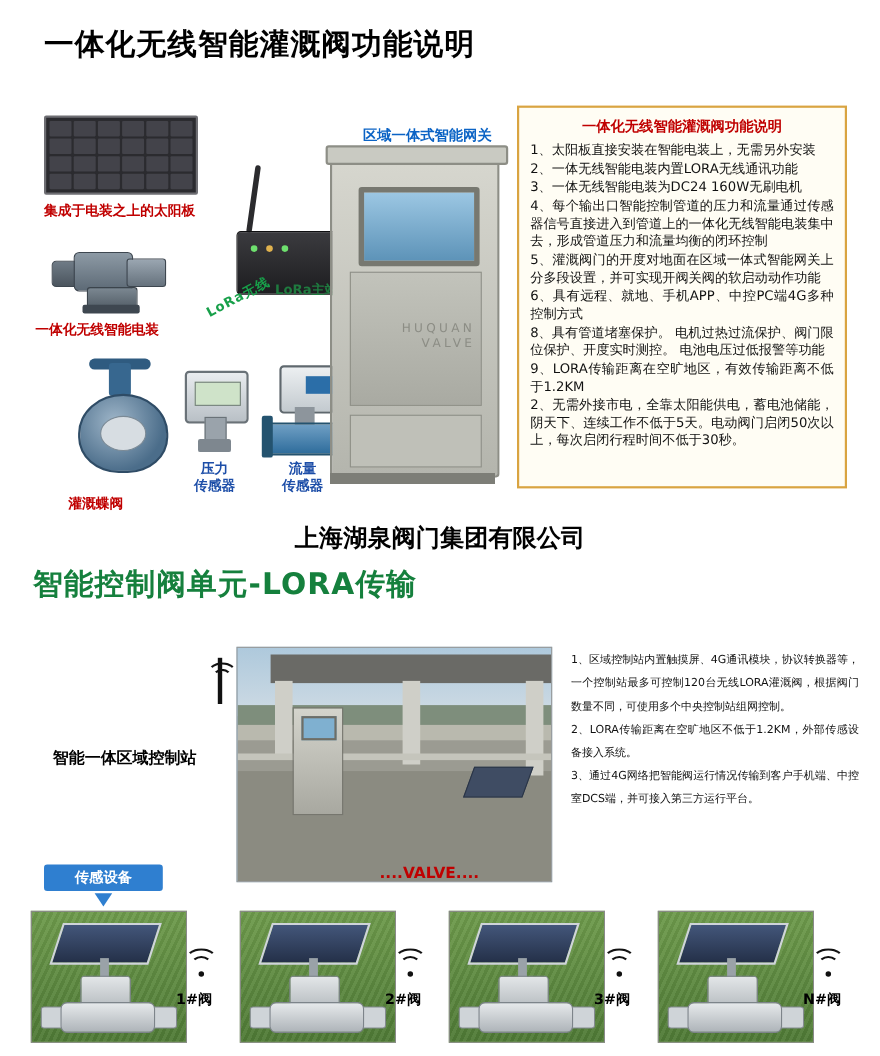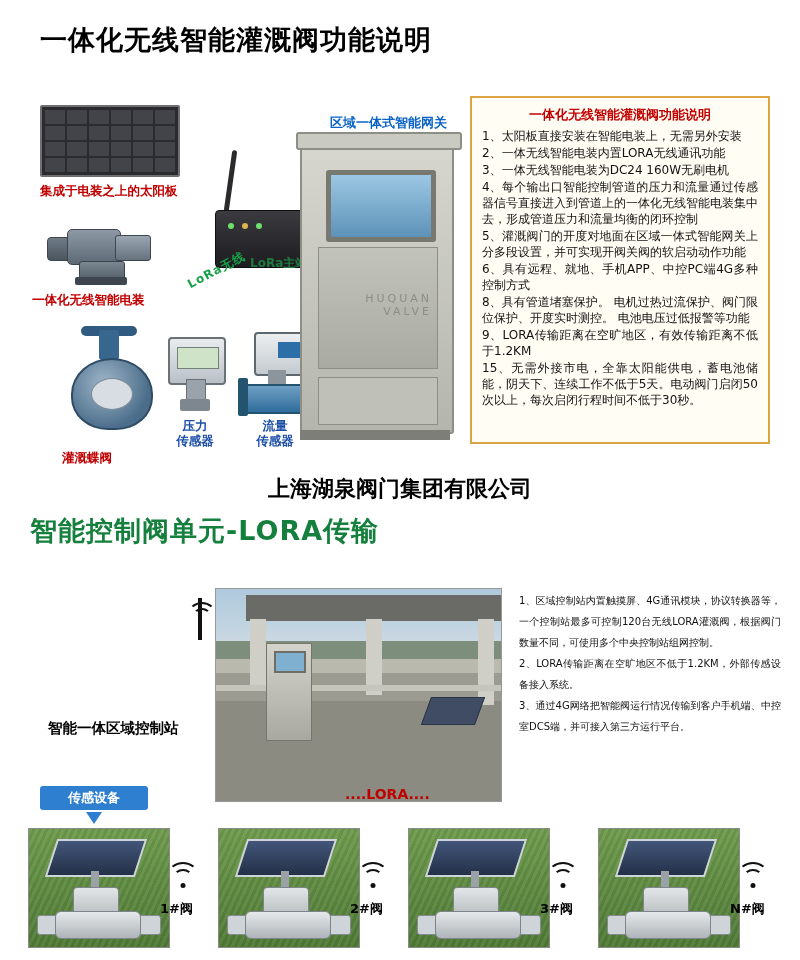--- a/index.html
+++ b/index.html
@@ -178,21 +178,21 @@
   .ph-deck{position:absolute;left:0;top:112px;width:285px;height:100px;background:#8b8b81;}
   .ph-cab{
     position:absolute;left:50px;top:54px;width:44px;height:96px;
     background:linear-gradient(#d4d4cc,#a8a8a0);border:1px solid #76766e;
   }
   .ph-cabscr{position:absolute;left:58px;top:62px;width:28px;height:18px;background:#7fb0d0;border:2px solid #6e6e66;}
   .ph-panel{position:absolute;left:210px;top:108px;width:52px;height:26px;background:#3f4c63;transform:skewX(-20deg);border:1px solid #2a3445;}
   .ph-rail{position:absolute;left:0;top:96px;width:285px;height:6px;background:#c5c5bc;}
 
   .lbl-station{
-    position:absolute;left:48px;top:680px;font-size:14.5px;font-weight:bold;color:#000;margin-top:39px;
+    position:absolute;left:48px;top:680px;font-size:14.5px;font-weight:bold;color:#000;
   }
   .antenna{
     position:absolute;left:180px;top:588px;width:40px;height:52px;
   }
   .ant-mast{position:absolute;left:18px;top:10px;width:4px;height:42px;background:#111;}
   .ant-arc{position:absolute;border:2px solid #111;border-bottom-color:transparent;border-left-color:transparent;border-right-color:transparent;border-radius:50%;}
 
   .rightcol{
     position:absolute;left:519px;top:590px;width:262px;
     font-size:10px;line-height:21px;color:#111;text-align:justify;
@@ -347,21 +347,21 @@
     <div class="spec-title">一体化无线智能灌溉阀功能说明</div>
     <div class="spec-list">
       <div>1、太阳板直接安装在智能电装上，无需另外安装</div>
       <div>2、一体无线智能电装内置LORA无线通讯功能</div>
       <div>3、一体无线智能电装为DC24 160W无刷电机</div>
       <div>4、每个输出口智能控制管道的压力和流量通过传感器信号直接进入到管道上的一体化无线智能电装集中去，形成管道压力和流量均衡的闭环控制</div>
       <div>5、灌溉阀门的开度对地面在区域一体式智能网关上分多段设置，并可实现开阀关阀的软启动动作功能</div>
       <div>6、具有远程、就地、手机APP、中控PC端4G多种控制方式</div>
       <div>8、具有管道堵塞保护。 电机过热过流保护、阀门限位保护、开度实时测控。 电池电压过低报警等功能</div>
       <div>9、LORA传输距离在空旷地区，有效传输距离不低于1.2KM</div>
-      <div>15、无需外接市电，全靠太阳能供电，蓄电池储能，阴天下、连续工作不低于5天。电动阀门启闭50次以上，每次启闭行程时间不低于30秒。</div>
+      <div>2、无需外接市电，全靠太阳能供电，蓄电池储能，阴天下、连续工作不低于5天。电动阀门启闭50次以上，每次启闭行程时间不低于30秒。</div>
     </div>
   </div>
 
   <div class="company">上海湖泉阀门集团有限公司</div>
 
   <div class="title2">智能控制阀单元-LORA传输</div>
 
   <div class="antenna">
     <div class="ant-arc" style="left:8px;top:14px;width:24px;height:20px;"></div>
     <div class="ant-arc" style="left:13px;top:20px;width:14px;height:12px;"></div>
@@ -386,21 +386,21 @@
   <div class="lbl-station">智能一体区域控制站</div>
 
   <div class="rightcol">
     <div>1、区域控制站内置触摸屏、4G通讯模块，协议转换器等，一个控制站最多可控制120台无线LORA灌溉阀，根据阀门数量不同，可使用多个中央控制站组网控制。</div>
     <div>2、LORA传输距离在空旷地区不低于1.2KM，外部传感设备接入系统。</div>
     <div>3、通过4G网络把智能阀运行情况传输到客户手机端、中控室DCS端，并可接入第三方运行平台。</div>
   </div>
 
   <div class="tag-sensor">传感设备</div>
   <div class="arrow-down"></div>
-  <div class="lora-dots">....LORA....</div>
+  <div class="lora-dots">....VALVE....</div>
 
   <div class="vcard" style="left:28px;">
     <div class="vc-grass"></div>
       <div class="vc-panel"></div>
       <div class="vc-post"></div>
     <div class="vc-box"></div>
       <div class="vc-pipeL"></div>
       <div class="vc-pipeR"></div>
       <div class="vc-valve"></div>
   </div>

